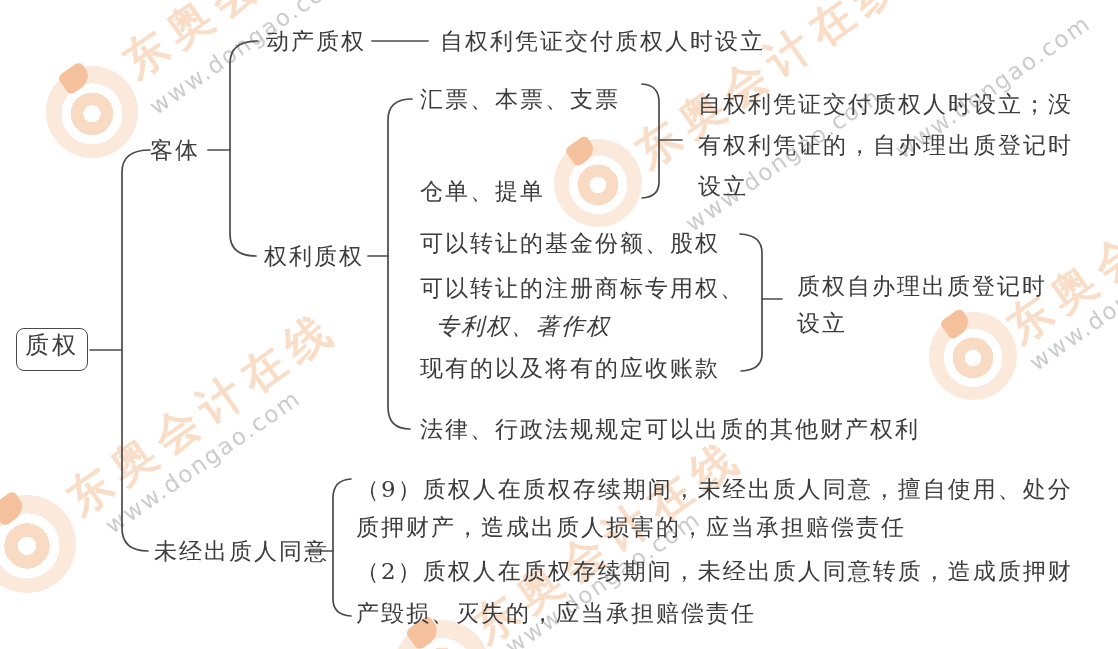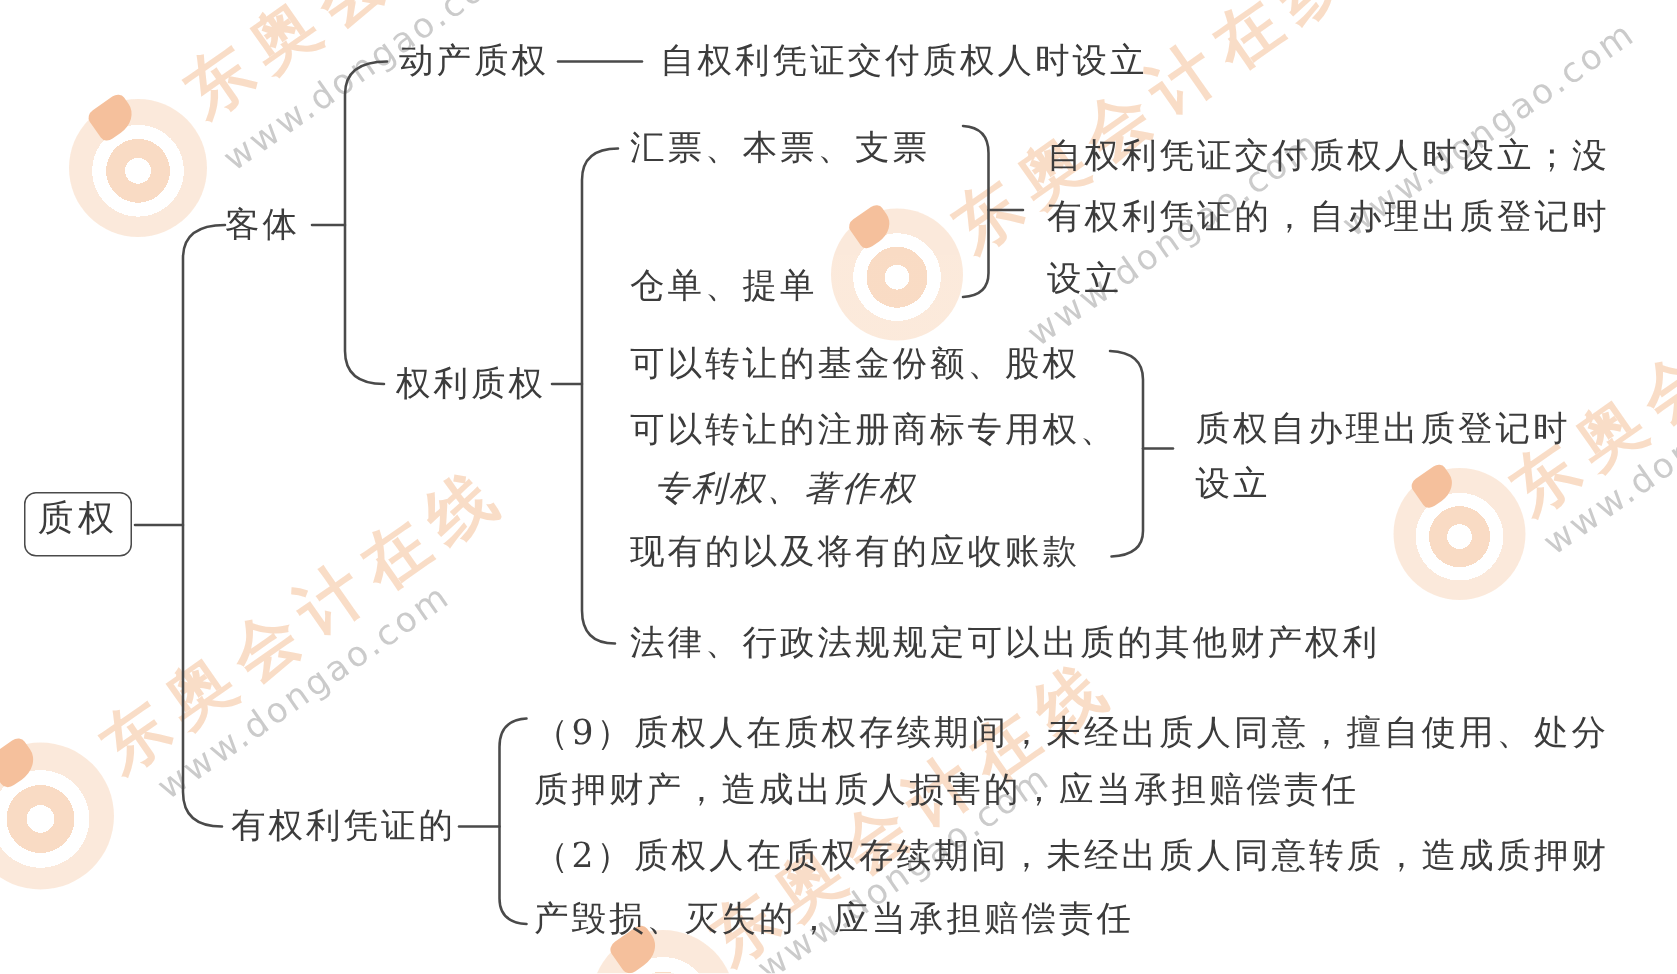--- a/index.html
+++ b/index.html
@@ -107,30 +107,30 @@
     <div class="t" style="left:264px;top:243px;">权利质权</div>
 
     <div class="t" style="left:420px;top:86px;">汇票、本票、支票</div>
     <div class="t" style="left:420px;top:178px;">仓单、提单</div>
 
     <div class="t" style="left:698px;top:91px;">自权利凭证交付质权人时设立；没</div>
     <div class="t" style="left:698px;top:132px;">有权利凭证的，自办理出质登记时</div>
     <div class="t" style="left:698px;top:173px;">设立</div>
 
     <div class="t" style="left:420px;top:230px;">可以转让的基金份额、股权</div>
-    <div class="t" style="left:420px;top:275px;font-family:Liberation Mono, monospace;">可以转让的注册商标专用权、</div>
+    <div class="t" style="left:420px;top:275px;">可以转让的注册商标专用权、</div>
     <div class="t" style="left:436px;top:313px;font-style:italic;">专利权、著作权</div>
     <div class="t" style="left:420px;top:355px;">现有的以及将有的应收账款</div>
 
     <div class="t" style="left:797px;top:273px;">质权自办理出质登记时</div>
     <div class="t" style="left:797px;top:310px;">设立</div>
 
     <div class="t" style="left:420px;top:416px;">法律、行政法规规定可以出质的其他财产权利</div>
 
-    <div class="t" style="left:154px;top:538px;">有权利凭证的</div>
+    <div class="t" style="left:154px;top:538px;">未经出质人同意</div>
 
     <div class="t" style="left:356px;top:476px;">（9）质权人在质权存续期间，未经出质人同意，擅自使用、处分</div>
     <div class="t" style="left:356px;top:514px;">质押财产，造成出质人损害的，应当承担赔偿责任</div>
     <div class="t" style="left:356px;top:558px;">（2）质权人在质权存续期间，未经出质人同意转质，造成质押财</div>
     <div class="t" style="left:356px;top:600px;">产毁损、灭失的，应当承担赔偿责任</div>
 
   </div>
 </div>
 
 </body></html>

